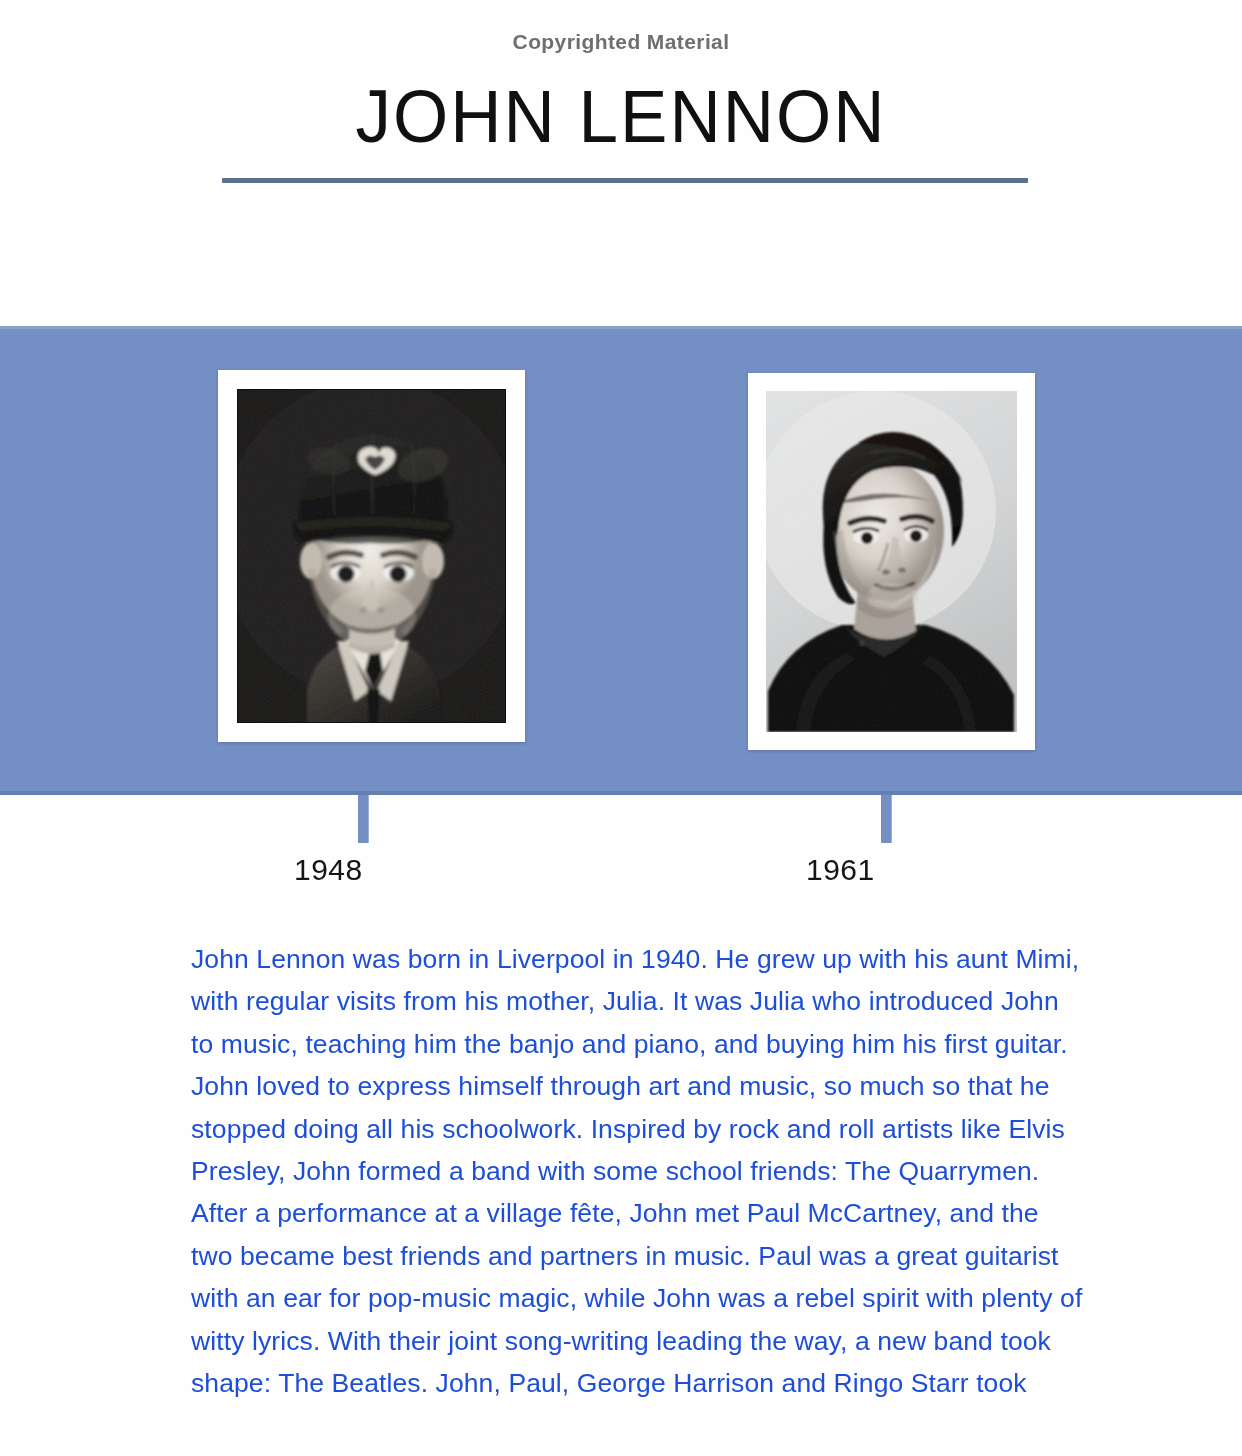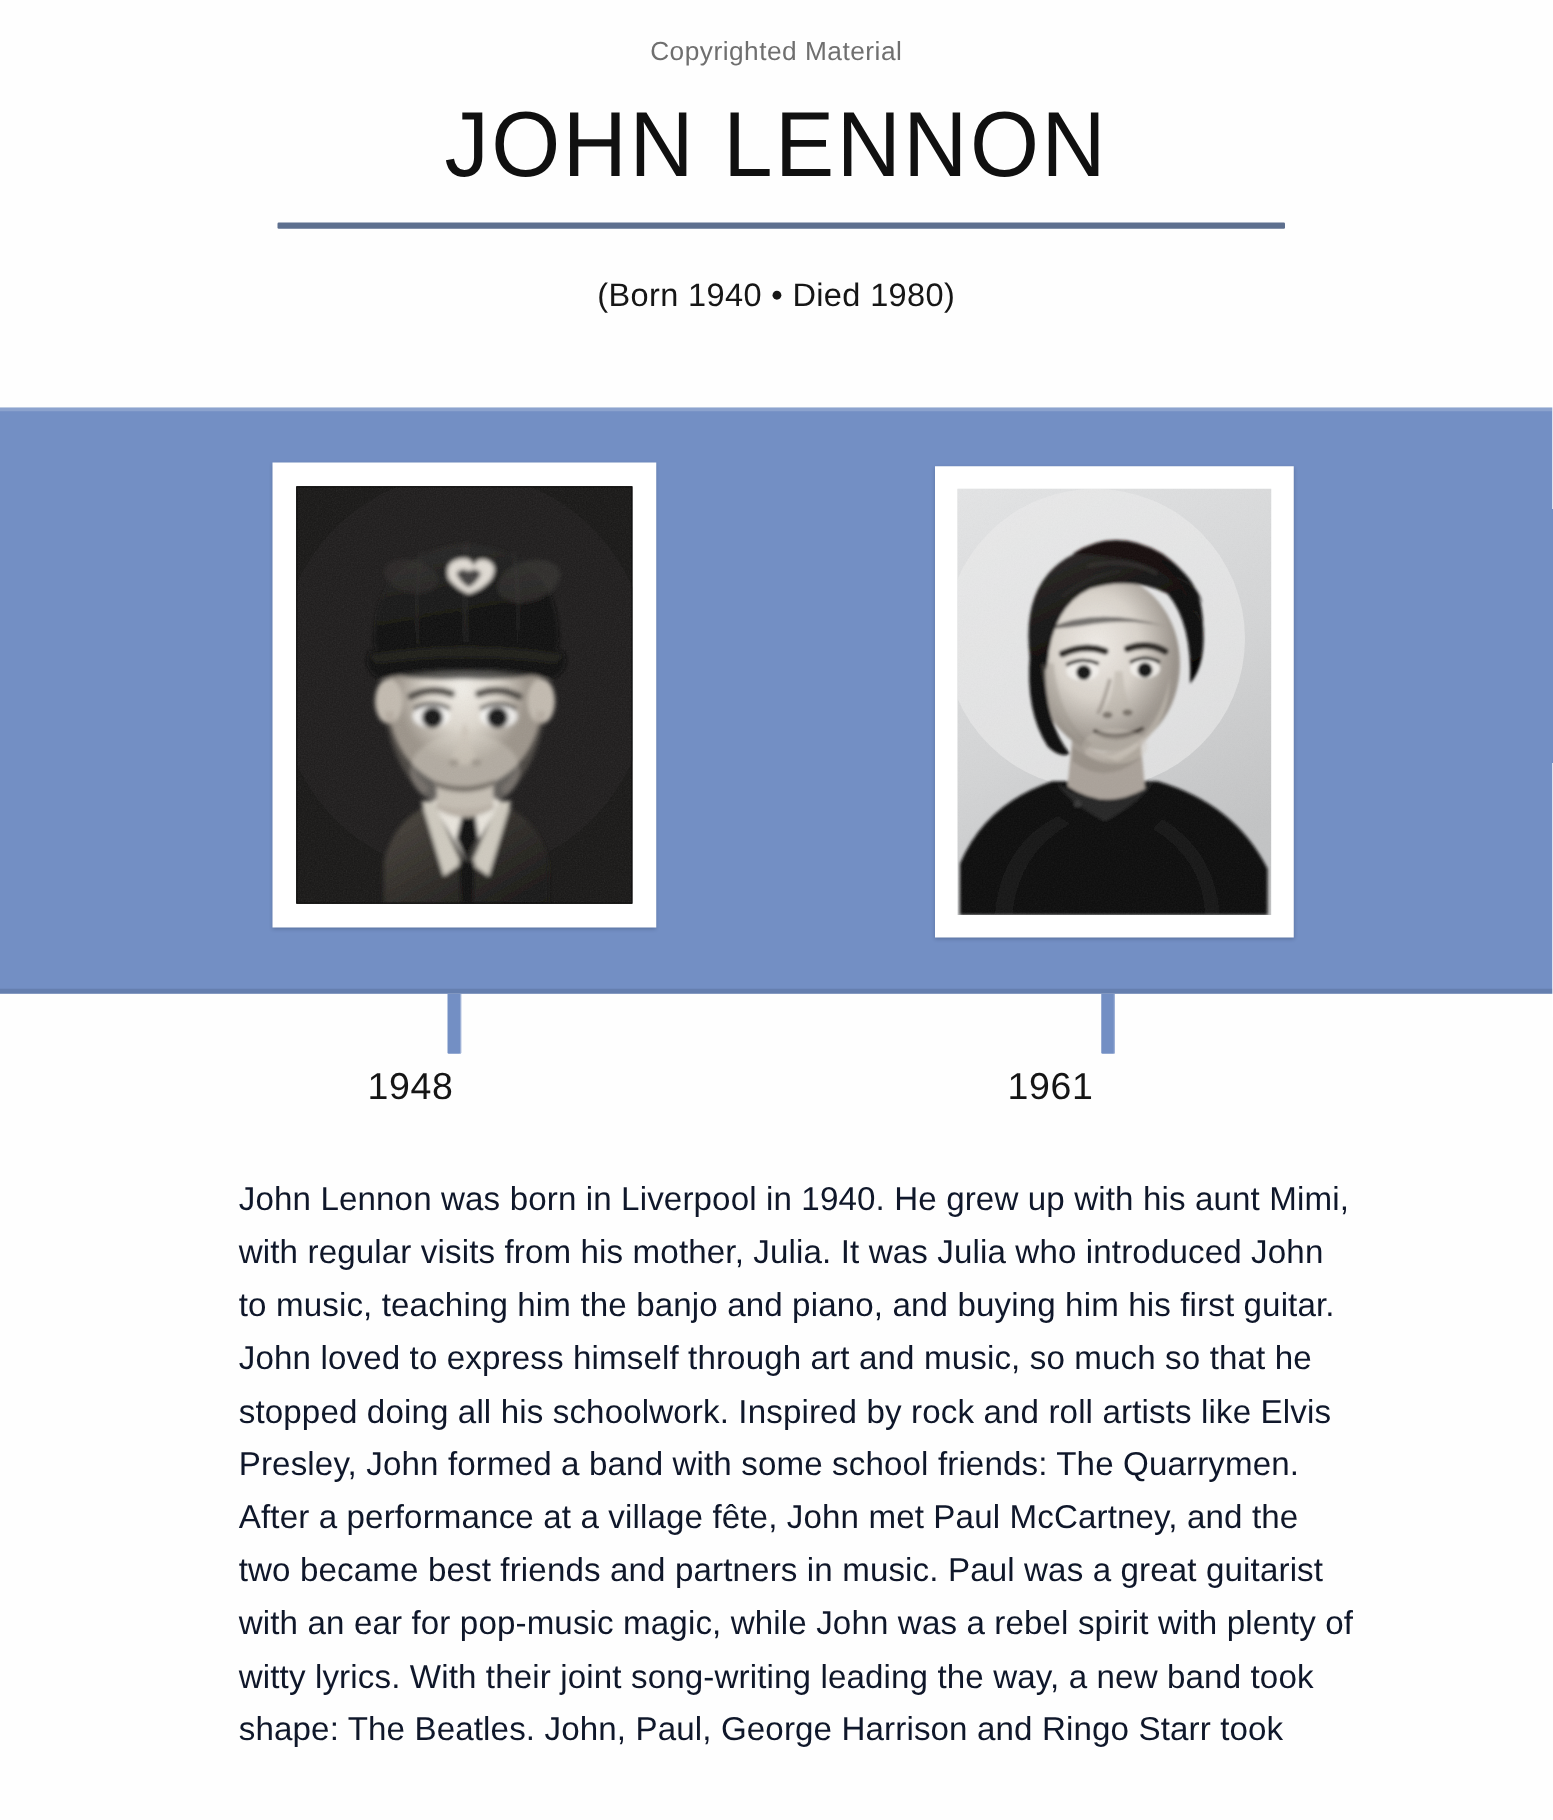--- a/index.html
+++ b/index.html
@@ -26,21 +26,21 @@
   
   .copyright-line {
     position: absolute;
     top: 30px;
     left: 0;
     width: 100%;
     text-align: center;
     font-size: 21px;
     letter-spacing: 0.4px;
     color: #6f6f6f;
-    font-weight: 400;
+    font-weight: 700;
   }
 
   .page-title {
     position: absolute;
     top: 76px;
     left: 0;
     width: 100%;
     text-align: center;
     font-size: 71px;
     line-height: 78px;
@@ -138,37 +138,36 @@
   #year-1961 { left: 806px; }
 
   
   .body-copy {
     position: absolute;
     top: 938px;
     left: 191px;
     width: 892px;
     font-size: 26.5px;
     line-height: 42.4px;
-    color: #0f172a;
+    color: #1d4ed8;
     letter-spacing: 0.1px;
   }
   .body-copy p { margin: 0; }
 </style>
 </head>
 <body>
 
 <div class="page">
 
   <div class="copyright-line">Copyrighted Material</div>
 
   <div class="page-title">JOHN LENNON</div>
 
   <div class="title-rule"></div>
 
-  <div class="life-dates">(Born 1940 • Died 1980)</div>
 
   <div class="band">
     <div class="band-top-sheen"></div>
     <div class="band-bottom-sheen"></div>
   </div>
 
   <div class="photo-frame" id="frame-1948">
     <div class="photo-inner">
       <svg viewBox="0 0 269 334" preserveAspectRatio="xMidYMid slice" aria-hidden="true">
         <defs>

